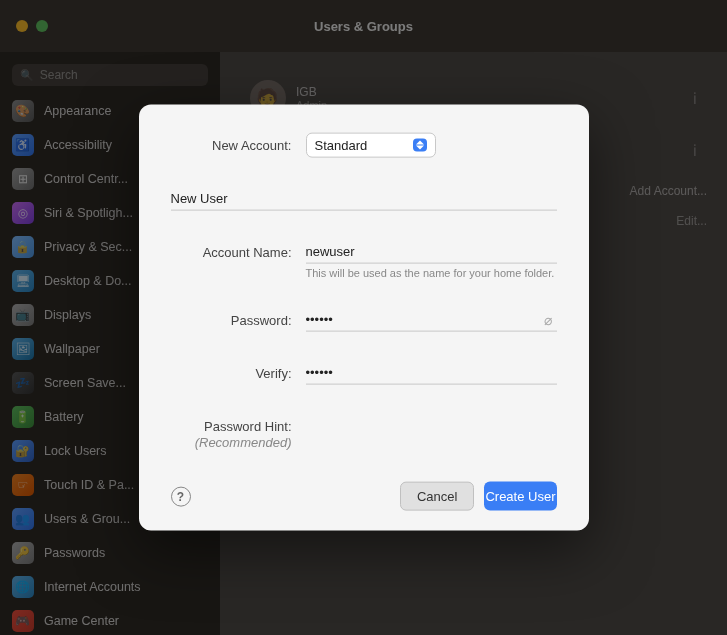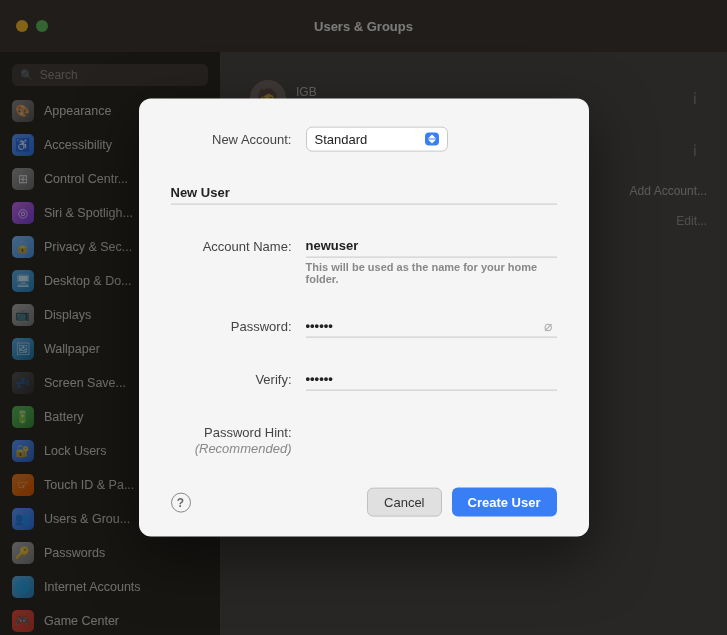--- a/index.html
+++ b/index.html
@@ -212,21 +212,21 @@
     }
 
     
     .select-wrap {
       display: flex;
       align-items: center;
       background: #fff;
       border: 1px solid #c8c8c8;
       border-radius: 6px;
       padding: 4px 8px;
-      width: 142px;
+      width: 130px;
       gap: 4px;
     }
 
     .select-text {
       font-size: 13px;
       color: #222;
       flex: 1;
     }
 
     .select-arrow {
@@ -260,28 +260,26 @@
     .text-input {
       width: 100%;
       border: none;
       border-bottom: 1px solid #c8c8c8;
       background: transparent;
       font-size: 13px;
       color: #222;
       padding: 4px 0;
       outline: none;
       font-family: inherit;
-      font-weight: bold;
     }
 
     .hint-text {
       font-size: 11px;
       color: #888;
       margin-top: 3px;
-      font-weight: bold;
     }
 
     
     .password-wrap {
       position: relative;
       width: 100%;
     }
 
     .password-wrap .text-input {
       padding-right: 24px;
@@ -343,26 +341,26 @@
       font-size: 13px;
       color: #333;
       cursor: pointer;
       font-family: inherit;
     }
 
     .create-btn {
       background: #3a7ef5;
       border: none;
       border-radius: 6px;
-      padding: 6px 16px;
+      padding: 6px 1px;
       font-size: 13px;
       color: #fff;
       cursor: pointer;
       font-family: inherit;
-      font-weight: 700;
+      font-weight: 400;
     }
   </style>
 </head>
 <body>
 
 <div class="bg-window"></div>
 
 <div class="top-bar">
   <div class="traffic-lights">
     <div class="traffic-light tl-close"></div>

